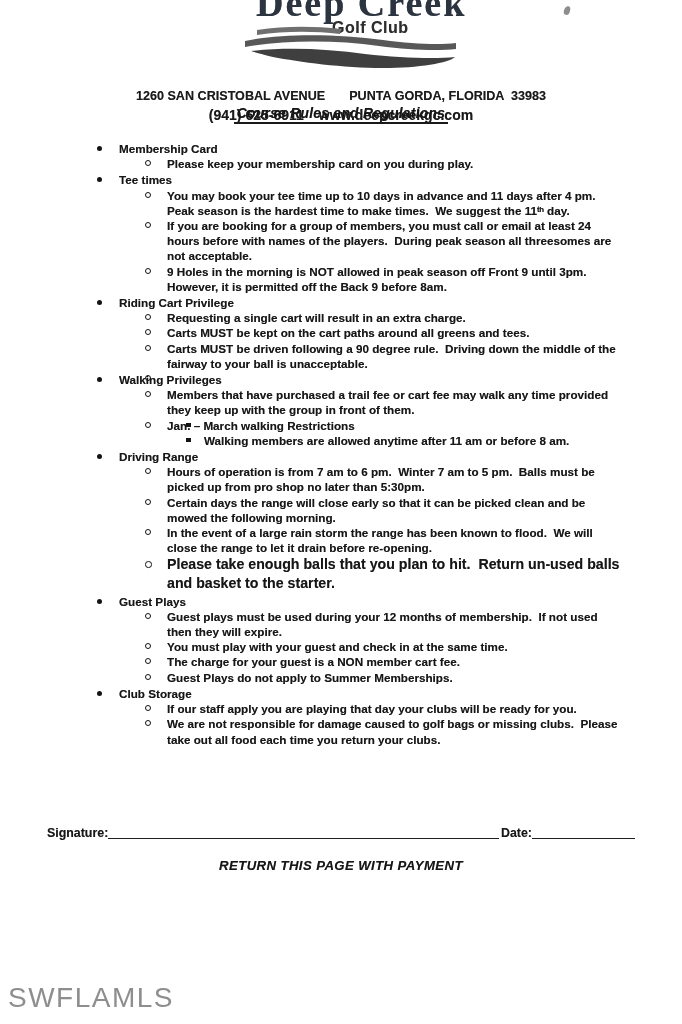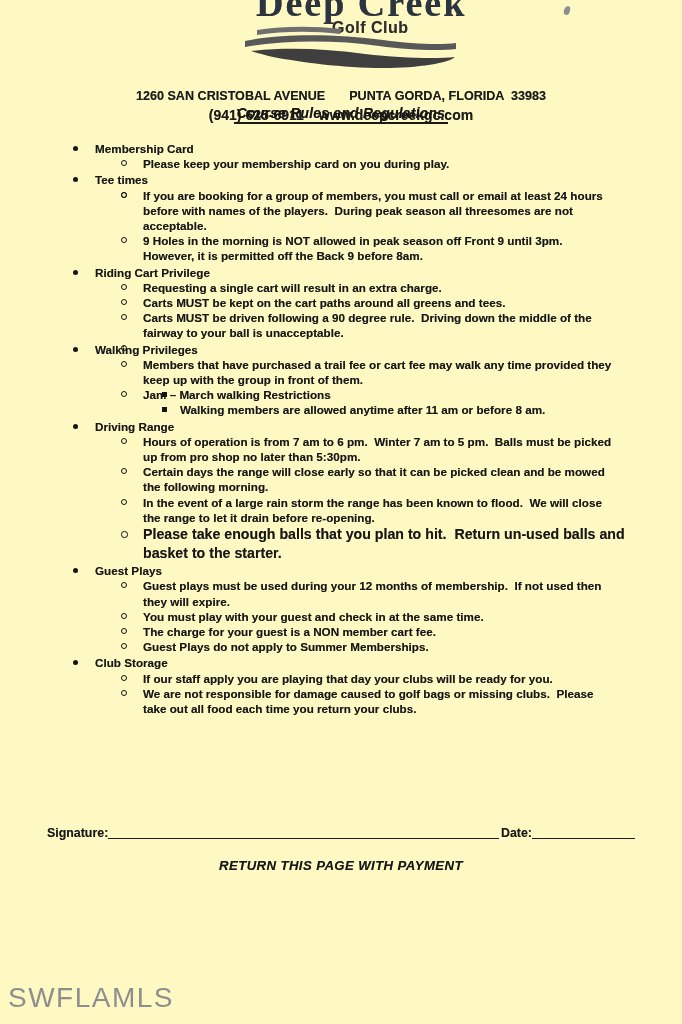--- a/index.html
+++ b/index.html
@@ -3,21 +3,21 @@
 <meta charset="utf-8">
 <style>
   * { margin: 0; padding: 0; box-sizing: border-box; }
   html, body { background: #e9e7e3; }
   body { width: 682px; height: 1024px; }
 
   .page {
     position: relative;
     width: 682px;
     height: 1024px;
-    background: #fef9c3;
+    background: #ffffff;
     overflow: hidden;
     font-family: "Liberation Sans", sans-serif;
     color: #1a1a1a;
   }
 
   
   .logo-name {
     position: absolute;
     left: 256px;
     top: -19px;
@@ -84,20 +84,21 @@
     padding: 0 3px 1px 3px;
     text-shadow: 0 0 .6px rgba(22,22,22,.55);
   }
 
   
   .rules {
     position: absolute;
     top: 141px;
     left: 0; right: 0;
     text-shadow: 0 0 .6px rgba(25,25,25,.5);
+    padding-left: 24px;
   }
   .section { margin-bottom: 1px; }
 
   .heading-row {
     position: relative;
     padding: 0 60px 0 95px;
     font-size: 11.7px;
     line-height: 15.2px;
     font-weight: 700;
     color: #171717;
@@ -209,21 +210,21 @@
 
   <div class="title-row"><span class="doc-title">Course Rules and Regulations</span></div>
 
   <div class="rules">
       <div class="section">
         <div class="heading-row"><span class="b-disc"></span><span>Membership Card</span></div>
         <div class="item-row"><span class="b-circ"></span><span>Please keep your membership card on you during play.</span></div>
       </div>
       <div class="section">
         <div class="heading-row"><span class="b-disc"></span><span>Tee times</span></div>
-        <div class="item-row"><span class="b-circ"></span></div>
+        <div class="item-row"><span class="b-circ"></span><span>You may book your tee time up to 10 days in advance and 11 days after 4 pm.  Peak season is the hardest time to make times.  We suggest the 11ᵗʰ day.</span></div>
         <div class="item-row"><span class="b-circ"></span><span>If you are booking for a group of members, you must call or email at least 24 hours before with names of the players.  During peak season all threesomes are not acceptable.</span></div>
         <div class="item-row"><span class="b-circ"></span><span>9 Holes in the morning is NOT allowed in peak season off Front 9 until 3pm.  However, it is permitted off the Back 9 before 8am.</span></div>
       </div>
       <div class="section">
         <div class="heading-row"><span class="b-disc"></span><span>Riding Cart Privilege</span></div>
         <div class="item-row"><span class="b-circ"></span><span>Requesting a single cart will result in an extra charge.</span></div>
         <div class="item-row"><span class="b-circ"></span><span>Carts MUST be kept on the cart paths around all greens and tees.</span></div>
         <div class="item-row"><span class="b-circ"></span><span>Carts MUST be driven following a 90 degree rule.  Driving down the middle of the fairway to your ball is unacceptable.</span></div>
         <div class="item-row"><span class="b-circ"></span></div>
       </div>

